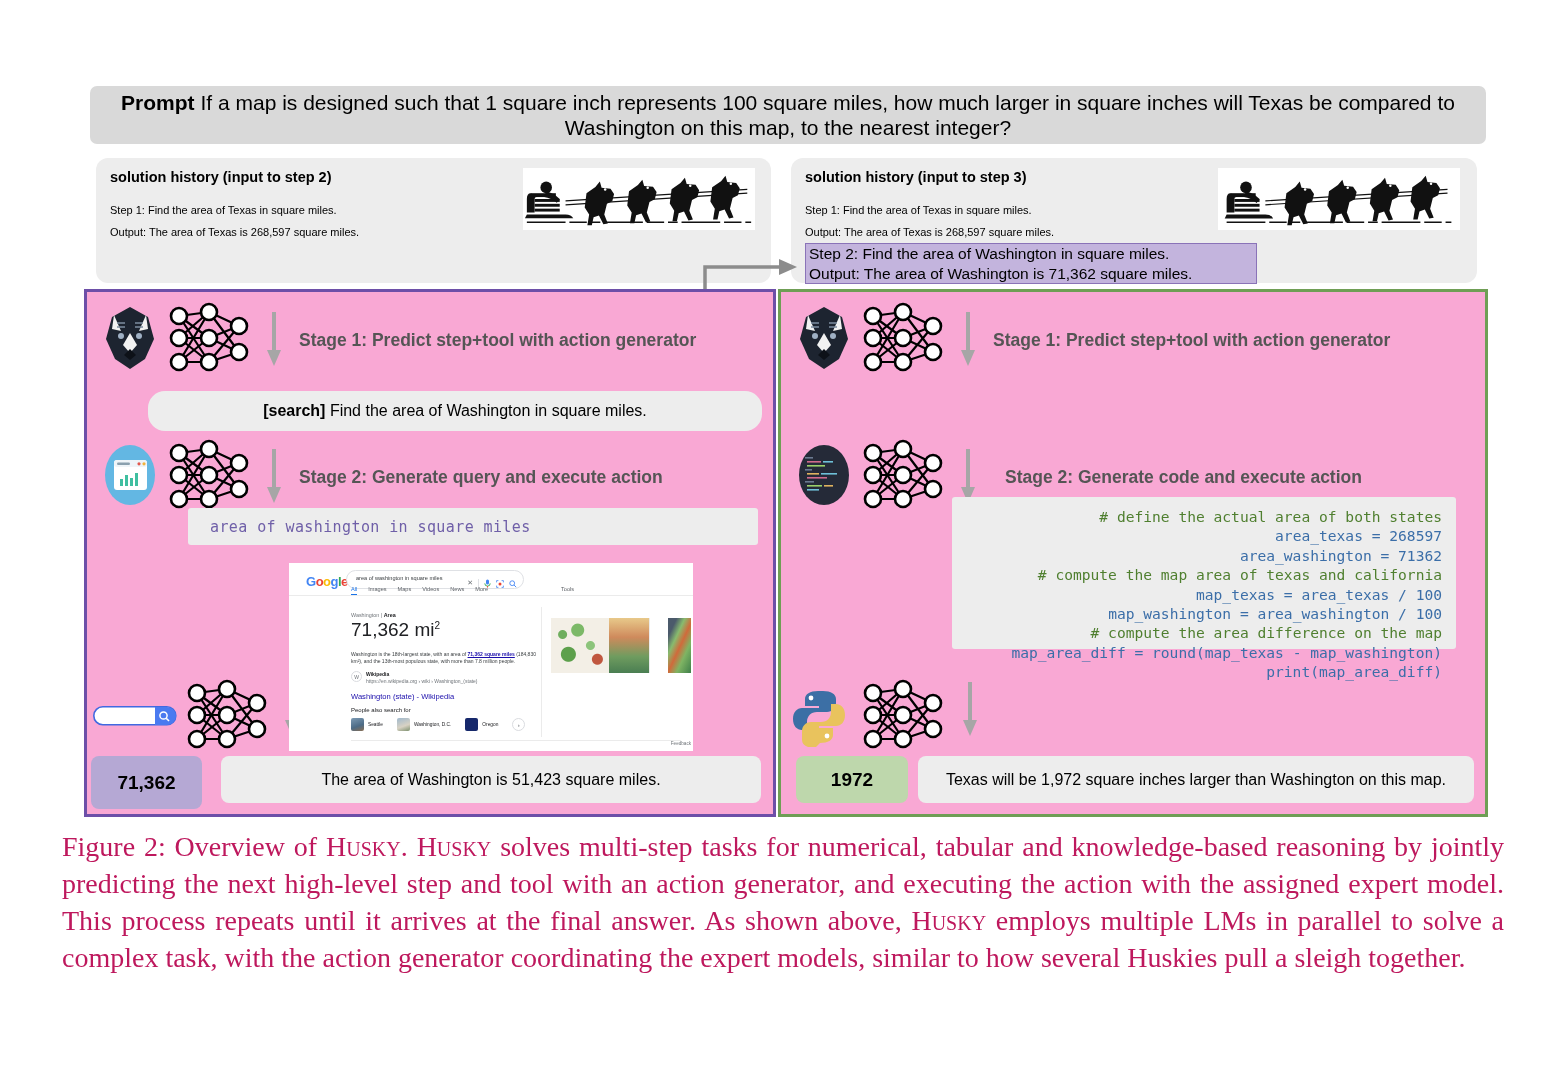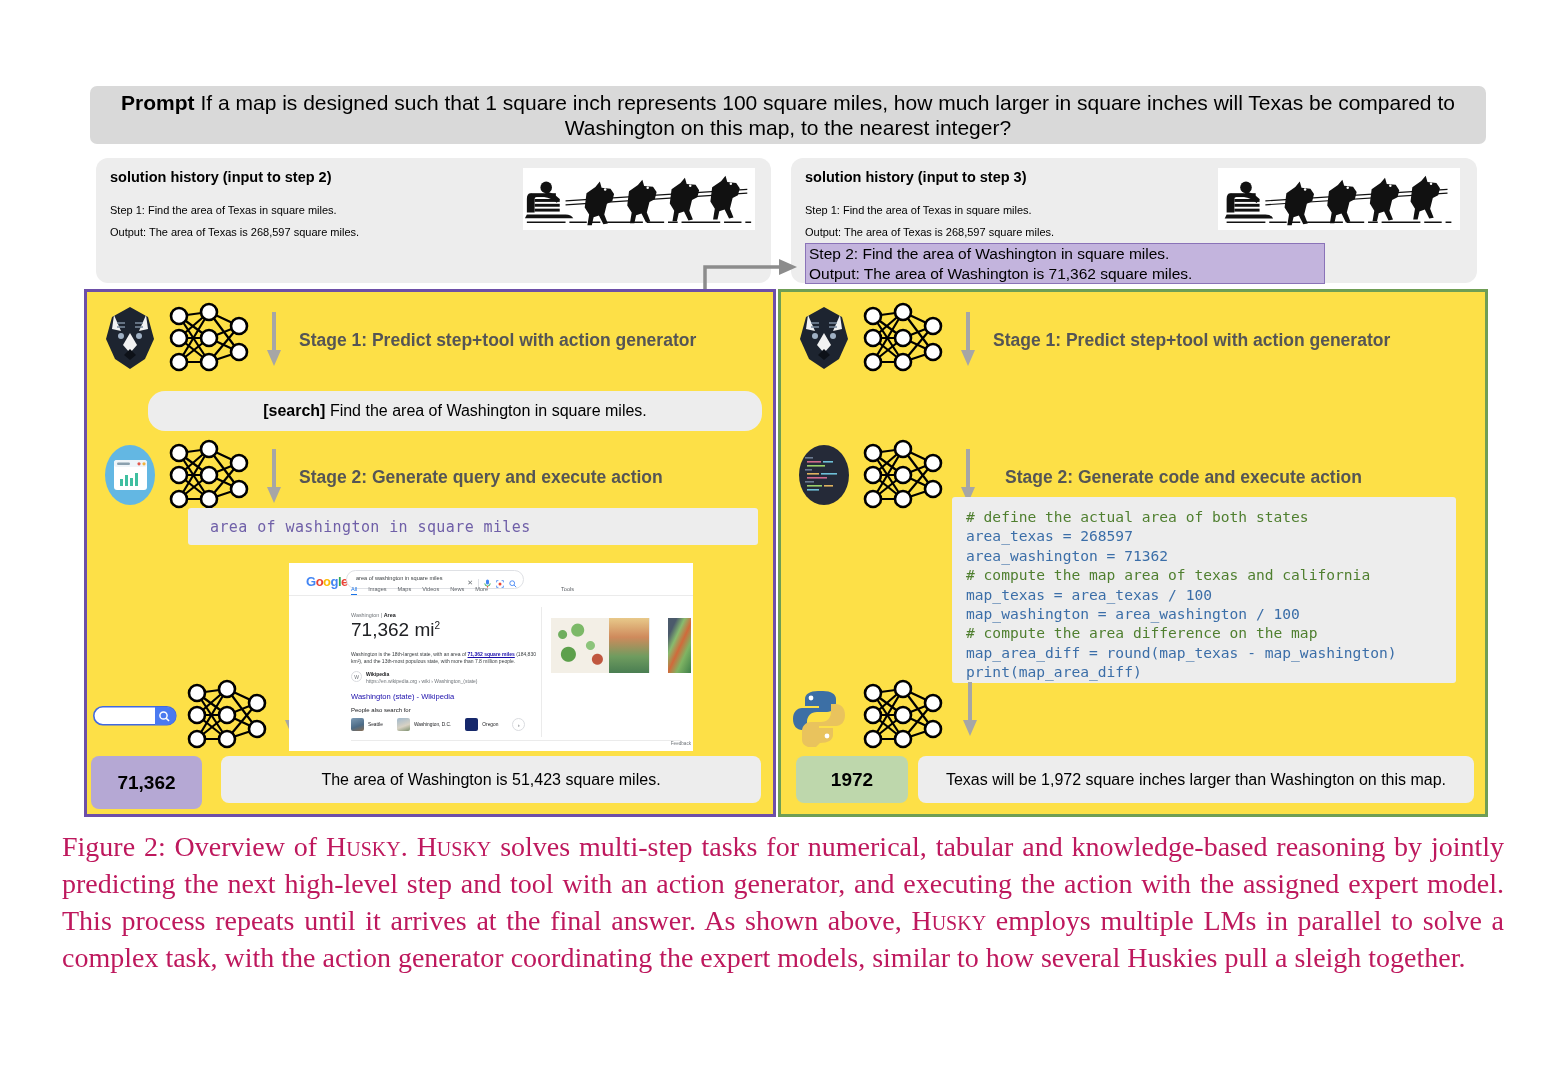--- a/index.html
+++ b/index.html
@@ -29,38 +29,38 @@
   .hist-left{left:96px;top:158px;width:675px;height:125px;}
   .hist-right{left:791px;top:158px;width:686px;height:125px;}
   .hist-title{
     position:absolute;left:14px;top:11px;font-size:14.5px;font-weight:bold;color:#000;
   }
   .hist-lines{
     position:absolute;left:14px;top:41px;font-size:11px;line-height:22px;color:#000;
   }
   .hist-lines .ln{white-space:nowrap;}
   .purple-block{
-    position:absolute;left:14px;top:85px;width:520px;height:41px;
+    position:absolute;left:14px;top:85px;width:452px;height:41px;
     background:#c3b4dd;border:1px solid #8a73b8;box-sizing:border-box;
   }
   .purple-block .ln{
     font-size:15.5px;line-height:20px;padding-left:3px;color:#000;white-space:nowrap;
   }
   
   .sled{
     position:absolute;background:#ffffff;
   }
   .sled-left{left:523px;top:168px;width:232px;height:62px;}
   .sled-right{left:1218px;top:168px;width:242px;height:62px;}
 
   
   .connector{position:absolute;left:695px;top:245px;width:110px;height:60px;}
 
   
-  .panel{position:absolute;background:#fde047;box-sizing:border-box;}
+  .panel{position:absolute;background:#f9a8d4;box-sizing:border-box;text-align:right;}
   .panel-left{left:84px;top:289px;width:692px;height:528px;border:3px solid #6d4fa8;}
   .panel-right{left:778px;top:289px;width:710px;height:528px;border:3px solid #6f9e55;}
 
   .stage-row{position:absolute;display:flex;align-items:center;}
   .stage-title{
     font-size:17.5px;font-weight:bold;color:#555555;white-space:nowrap;
   }
   .down-arrow{width:18px;height:56px;}
 
   
@@ -581,21 +581,21 @@
       </span>
       <span class="down-arrow" style="margin-left:12px;">
         <svg width="18" height="56" viewBox="0 0 18 56">
             <path d="M9 0 L9 40" stroke="#a6a6a6" stroke-width="4" fill="none"></path>
             <path d="M2 38 L9 54 L16 38 Z" fill="#a6a6a6"></path>
           </svg>
       </span>
       <span class="stage-title" style="margin-left:28px;">Stage 2: Generate code and execute action</span>
     </div>
 
-    <div class="code-bar" style="left:171px;top:205px;width:504px;height:186px;">
+    <div class="code-bar" style="left:171px;top:205px;width:504px;height:152px;">
       <pre><span class="c-com"># define the actual area of both states</span>
 <span class="c-cod">area_texas = 268597</span>
 <span class="c-cod">area_washington = 71362</span>
 <span class="c-com"># compute the map area of texas and california</span>
 <span class="c-cod">map_texas = area_texas / 100</span>
 <span class="c-cod">map_washington = area_washington / 100</span>
 <span class="c-com"># compute the area difference on the map</span>
 <span class="c-cod">map_area_diff = round(map_texas - map_washington)</span>
 <span class="c-cod">print(map_area_diff)</span></pre>
     </div>

